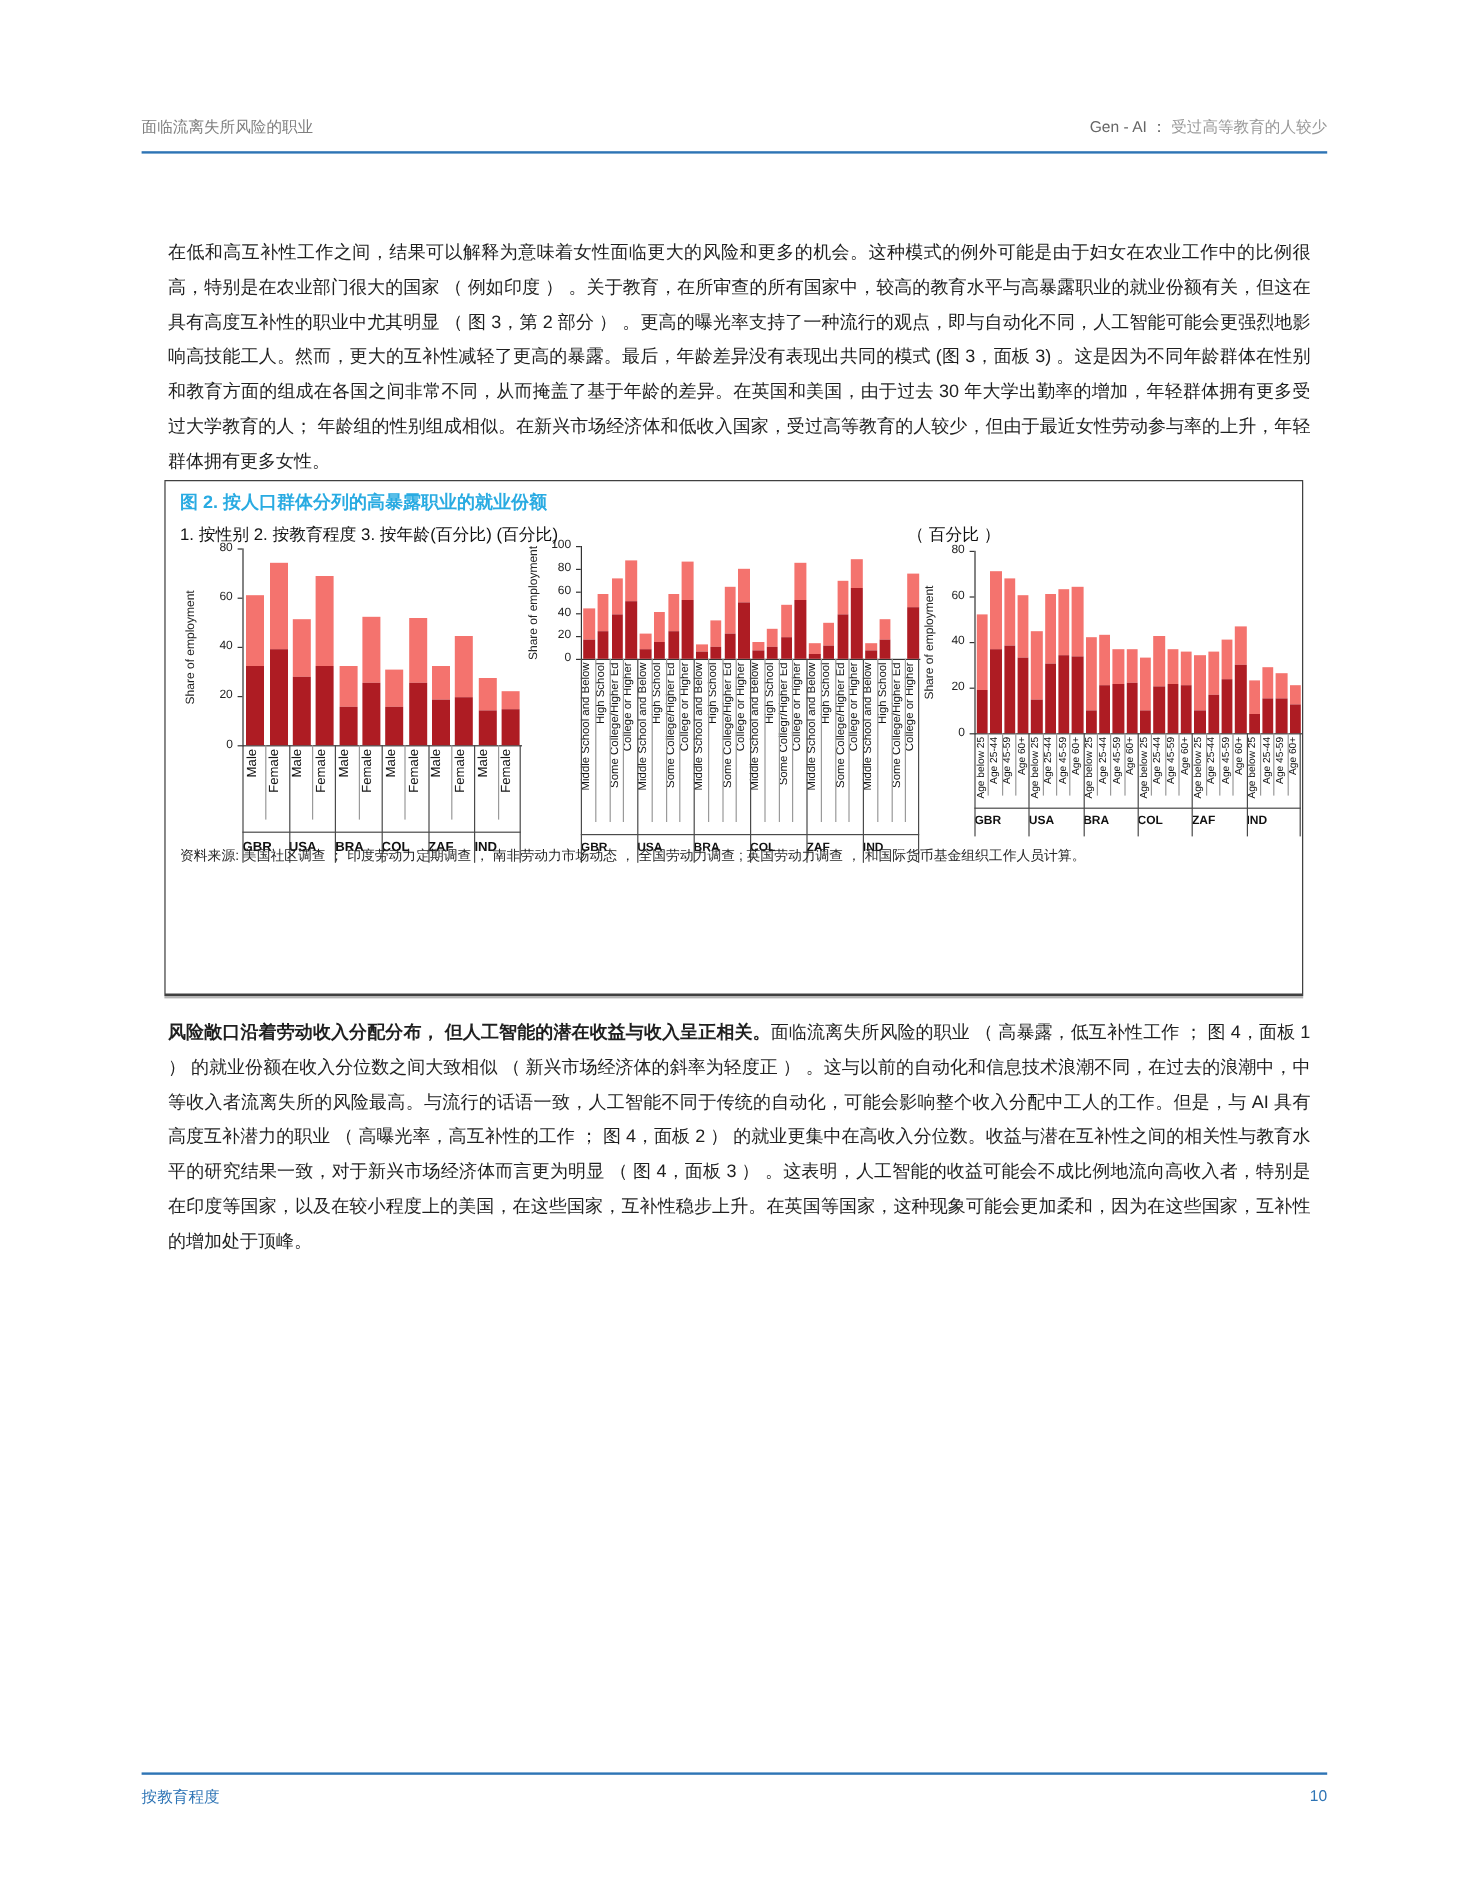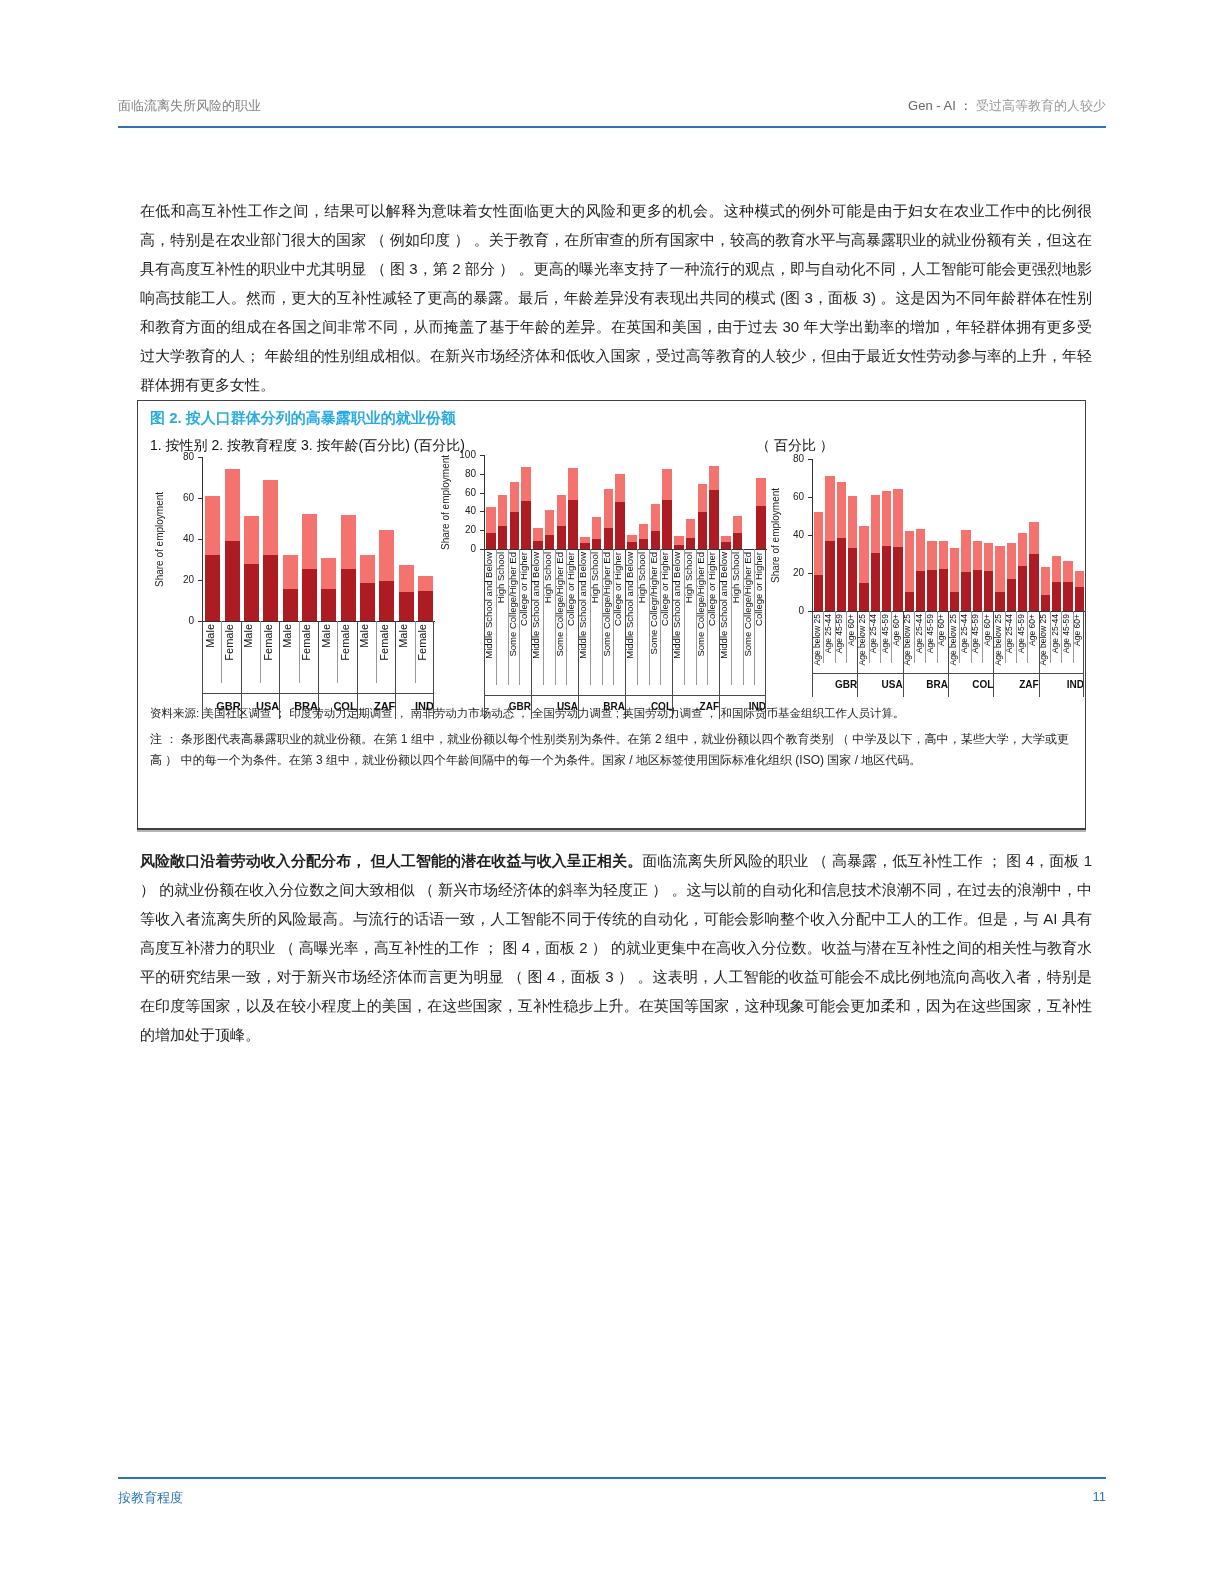--- a/index.html
+++ b/index.html
@@ -34,21 +34,21 @@
         display:flex;align-items:center;justify-content:center;width:14px;white-space:nowrap;}
   .ytick{position:absolute;text-align:right;font-size:10px;color:#222;}
   .ymark{position:absolute;width:4px;height:1px;background:#333;}
   .plot{position:absolute;border-left:1.5px solid #333;border-bottom:1.5px solid #333;box-sizing:content-box;}
   .seg{position:absolute;}
   .xarea{position:absolute;}
   .xlab{position:absolute;writing-mode:vertical-rl;transform:rotate(180deg);white-space:nowrap;color:#111;}
   .sepMinor{position:absolute;width:1px;background:#9a9a9a;}
   .sepMajor{position:absolute;width:1px;background:#4a4a4a;}
   .grpline{position:absolute;height:1px;background:#4a4a4a;}
-  .grp{position:absolute;text-align:right;font-weight:bold;color:#111;}
+  .grp{position:absolute;text-align:left;font-weight:bold;color:#111;}
   
   .legend{position:absolute;left:0;right:0;top:299px;display:flex;justify-content:center;gap:38px;
           font-size:13.5px;font-weight:600;color:#000;z-index:2;}
   .legend-item{display:inline-flex;align-items:center;gap:7px;}
   .sq{width:13px;height:13px;display:inline-block;}
   .fig-source{position:absolute;left:12px;right:12px;top:305px;font-size:11.5px;color:#262626;z-index:1;}
   .fig-note{position:absolute;left:12px;right:16px;top:328px;font-size:12px;line-height:21px;
             color:#262626;text-align:justify;}
 </style>
 </head>
@@ -64,21 +64,20 @@
   <div class="rule top"></div>
 
   <p class="para para1">在低和高互补性工作之间，结果可以解释为意味着女性面临更大的风险和更多的机会。这种模式的例外可能是由于妇女在农业工作中的比例很高，特别是在农业部门很大的国家 （ 例如印度 ） 。关于教育，在所审查的所有国家中，较高的教育水平与高暴露职业的就业份额有关，但这在具有高度互补性的职业中尤其明显 （ 图 3，第 2 部分 ） 。更高的曝光率支持了一种流行的观点，即与自动化不同，人工智能可能会更强烈地影响高技能工人。然而，更大的互补性减轻了更高的暴露。最后，年龄差异没有表现出共同的模式 (图 3，面板 3) 。这是因为不同年龄群体在性别和教育方面的组成在各国之间非常不同，从而掩盖了基于年龄的差异。在英国和美国，由于过去 30 年大学出勤率的增加，年轻群体拥有更多受过大学教育的人； 年龄组的性别组成相似。在新兴市场经济体和低收入国家，受过高等教育的人较少，但由于最近女性劳动参与率的上升，年轻群体拥有更多女性。</p>
 
   <div class="figure" id="figure-box">
     <div class="fig-title">图 2. 按人口群体分列的高暴露职业的就业份额</div>
     <div class="fig-sub left">1. 按性别 2. 按教育程度 3. 按年龄(百分比) (百分比)</div>
     <div class="fig-sub right">（ 百分比 ）</div>
 
     <div class="fig-source">资料来源: 美国社区调查 ；  印度劳动力定期调查 ，  南非劳动力市场动态 ，  全国劳动力调查 ; 英国劳动力调查 ，  和国际货币基金组织工作人员计算。</div>
-    <div class="fig-note">注 ：  条形图代表高暴露职业的就业份额。在第 1 组中，就业份额以每个性别类别为条件。在第 2 组中，就业份额以四个教育类别 （ 中学及以下，高中，某些大学，大学或更高 ）  中的每一个为条件。在第 3 组中，就业份额以四个年龄间隔中的每一个为条件。国家 / 地区标签使用国际标准化组织 (ISO) 国家 / 地区代码。</div>
   <div class="panel" style="left: 14px; top: 56px; width: 282px; height: 266px;">
         <div class="ylab" style="left: 0px; top: 0px; height: 164px;">Share of employment</div>
         <div class="ytick" style="left: 6px; width: 36px; top: 158px;">0</div>
         <div class="ymark" style="left: 46px; top: 164px;"></div>
         <div class="ytick" style="left: 6px; width: 36px; top: 117px;">20</div>
         <div class="ymark" style="left: 46px; top: 123px;"></div>
         <div class="ytick" style="left: 6px; width: 36px; top: 76px;">40</div>
         <div class="ymark" style="left: 46px; top: 82px;"></div>
         <div class="ytick" style="left: 6px; width: 36px; top: 35px;">60</div>
         <div class="ymark" style="left: 46px; top: 41px;"></div>
@@ -386,15 +385,15 @@
           <div class="sepMajor" style="left: 271px; top: 0px; height: 86px;"></div>
           <div class="grpline" style="left: 0px; top: 62px; width: 272px;"></div>
         </div>
       </div>
     </div>
 
   <p class="para para2"><b>风险敞口沿着劳动收入分配分布， 但人工智能的潜在收益与收入呈正相关。</b><span>面临流离失所风险的职业 （ 高暴露，低互补性工作 ； 图 4，面板 1 ）  的就业份额在收入分位数之间大致相似 （ 新兴市场经济体的斜率为轻度正 ） 。这与以前的自动化和信息技术浪潮不同，在过去的浪潮中，中等收入者流离失所的风险最高。与流行的话语一致，人工智能不同于传统的自动化，可能会影响整个收入分配中工人的工作。但是，与 AI 具有高度互补潜力的职业 （ 高曝光率，高互补性的工作 ； 图 4，面板 2 ）  的就业更集中在高收入分位数。收益与潜在互补性之间的相关性与教育水平的研究结果一致，对于新兴市场经济体而言更为明显 （ 图 4，面板 3 ） 。这表明，人工智能的收益可能会不成比例地流向高收入者，特别是在印度等国家，以及在较小程度上的美国，在这些国家，互补性稳步上升。在英国等国家，这种现象可能会更加柔和，因为在这些国家，互补性的增加处于顶峰。</span></p>
 
   <div class="rule bottom"></div>
   <div class="ftr-left">按教育程度</div>
-  <div class="ftr-right">11</div>
+  <div class="ftr-right">10</div>
 
 </div>
 
 </body></html>

